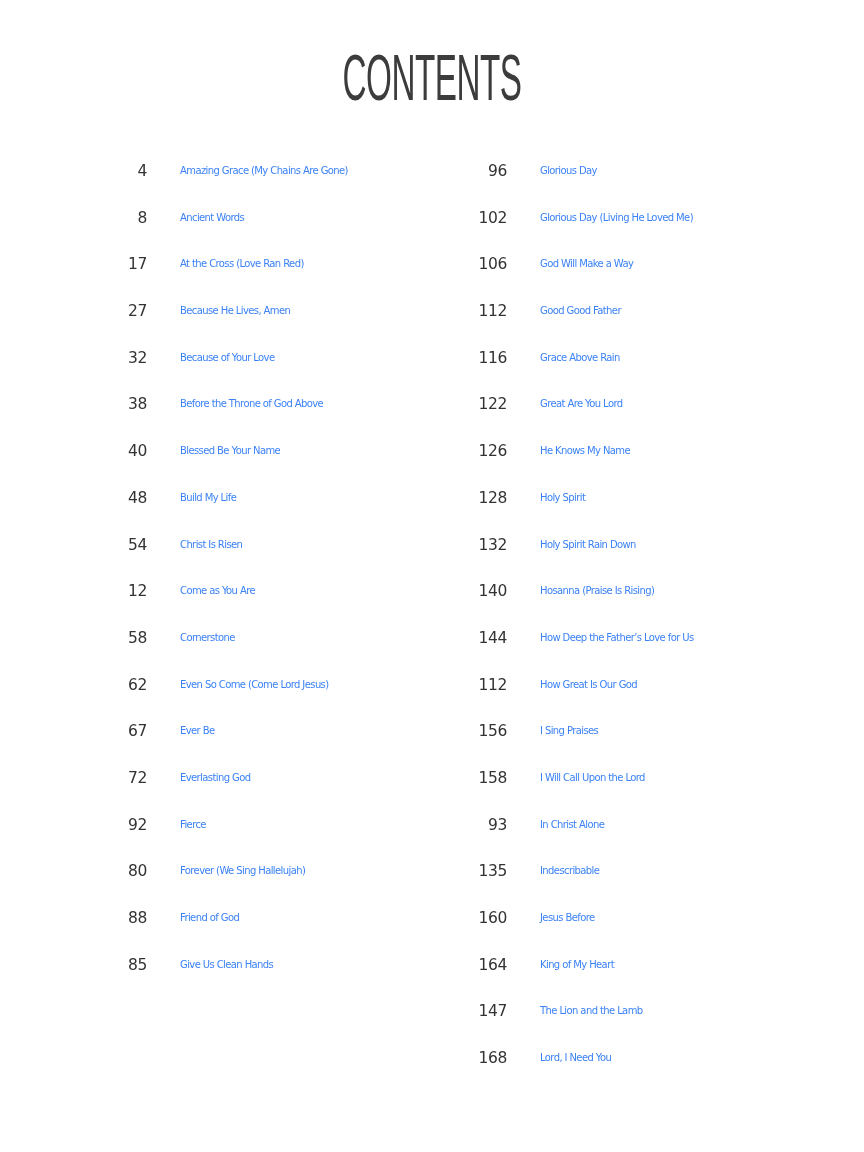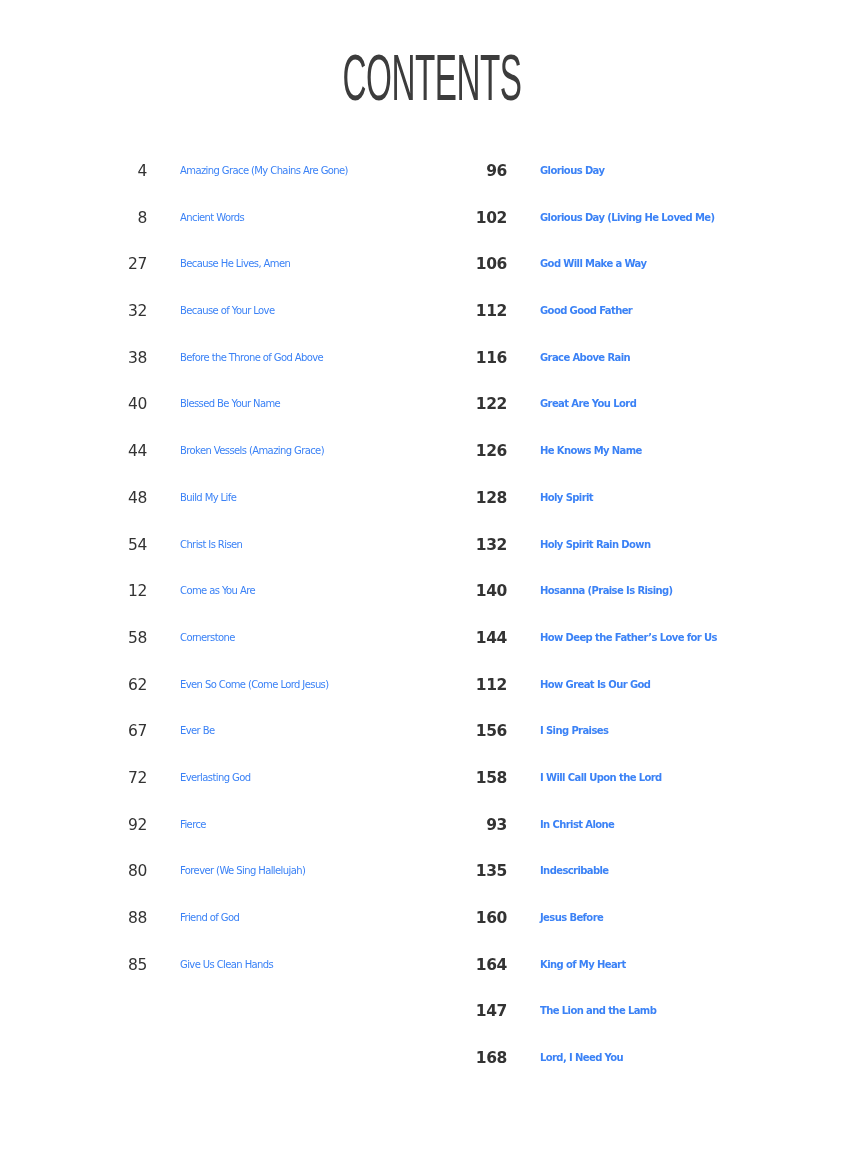--- a/index.html
+++ b/index.html
@@ -28,21 +28,21 @@
       letter-spacing: -1px;
       color: #3c3c3c;
       transform: scaleX(0.52);
       transform-origin: 432px 0;
     }
     .column {
       position: absolute;
       top: 159px;
     }
     .col-left { left: 100px; }
-    .col-right { left: 460px; font-weight: bold; }
+    .col-right { left: 460px; }
     .row {
       position: relative;
       height: 46.7px;
       width: 360px;
     }
     .num {
       position: absolute;
       left: 0;
       width: 47px;
       text-align: right;
@@ -69,40 +69,40 @@
 <div class="column col-left">
   <div class="row">
       <span class="num">4</span>
       <span class="name">Amazing Grace (My Chains Are Gone)</span>
     </div>
   <div class="row">
       <span class="num">8</span>
       <span class="name">Ancient Words</span>
     </div>
   <div class="row">
+      <span class="num">17</span>
+      <span class="name">At the Cross (Love Ran Red)</span>
+    </div>
+  <div class="row">
       <span class="num">27</span>
       <span class="name">Because He Lives, Amen</span>
     </div>
   <div class="row">
       <span class="num">32</span>
       <span class="name">Because of Your Love</span>
     </div>
   <div class="row">
       <span class="num">38</span>
       <span class="name">Before the Throne of God Above</span>
     </div>
   <div class="row">
       <span class="num">40</span>
       <span class="name">Blessed Be Your Name</span>
     </div>
   <div class="row">
-      <span class="num">44</span>
-      <span class="name">Broken Vessels (Amazing Grace)</span>
-    </div>
-  <div class="row">
       <span class="num">48</span>
       <span class="name">Build My Life</span>
     </div>
   <div class="row">
       <span class="num">54</span>
       <span class="name">Christ Is Risen</span>
     </div>
   <div class="row">
       <span class="num">12</span>
       <span class="name">Come as You Are</span>

